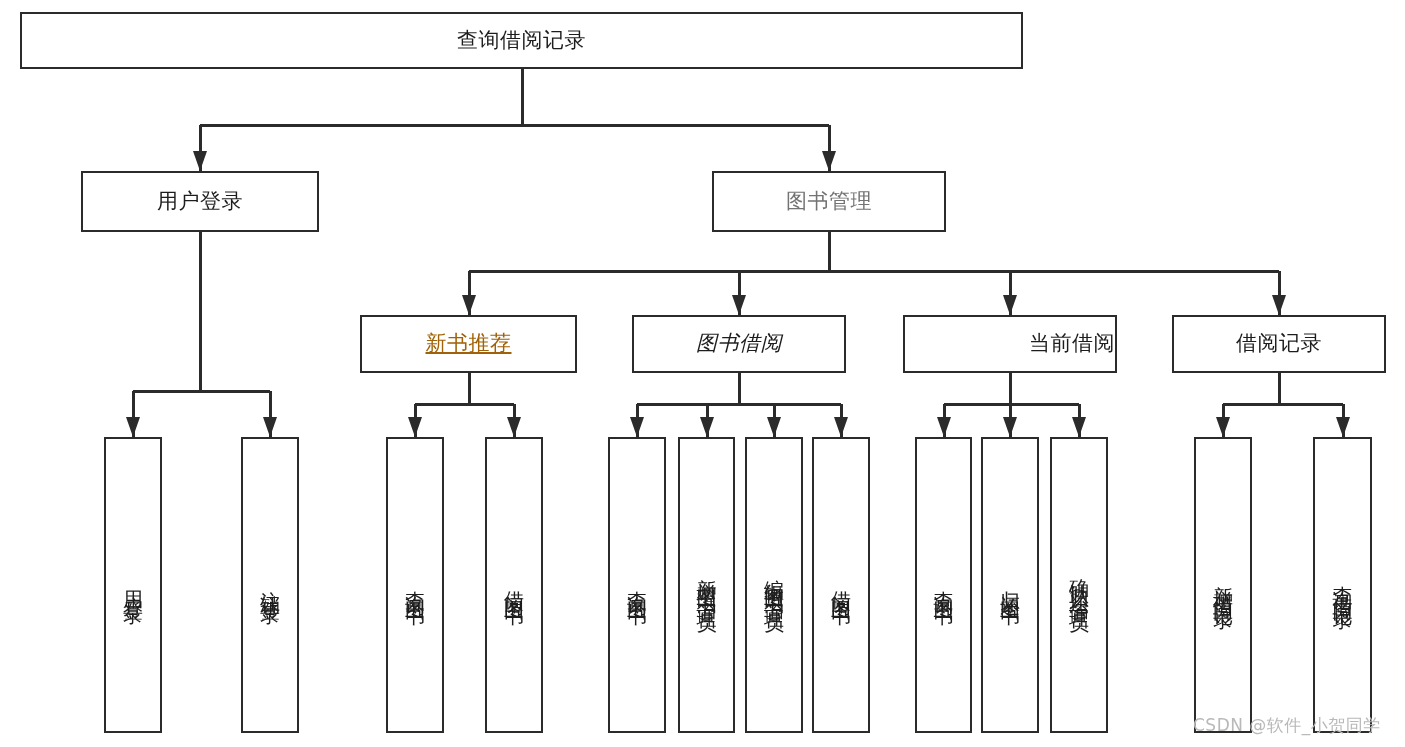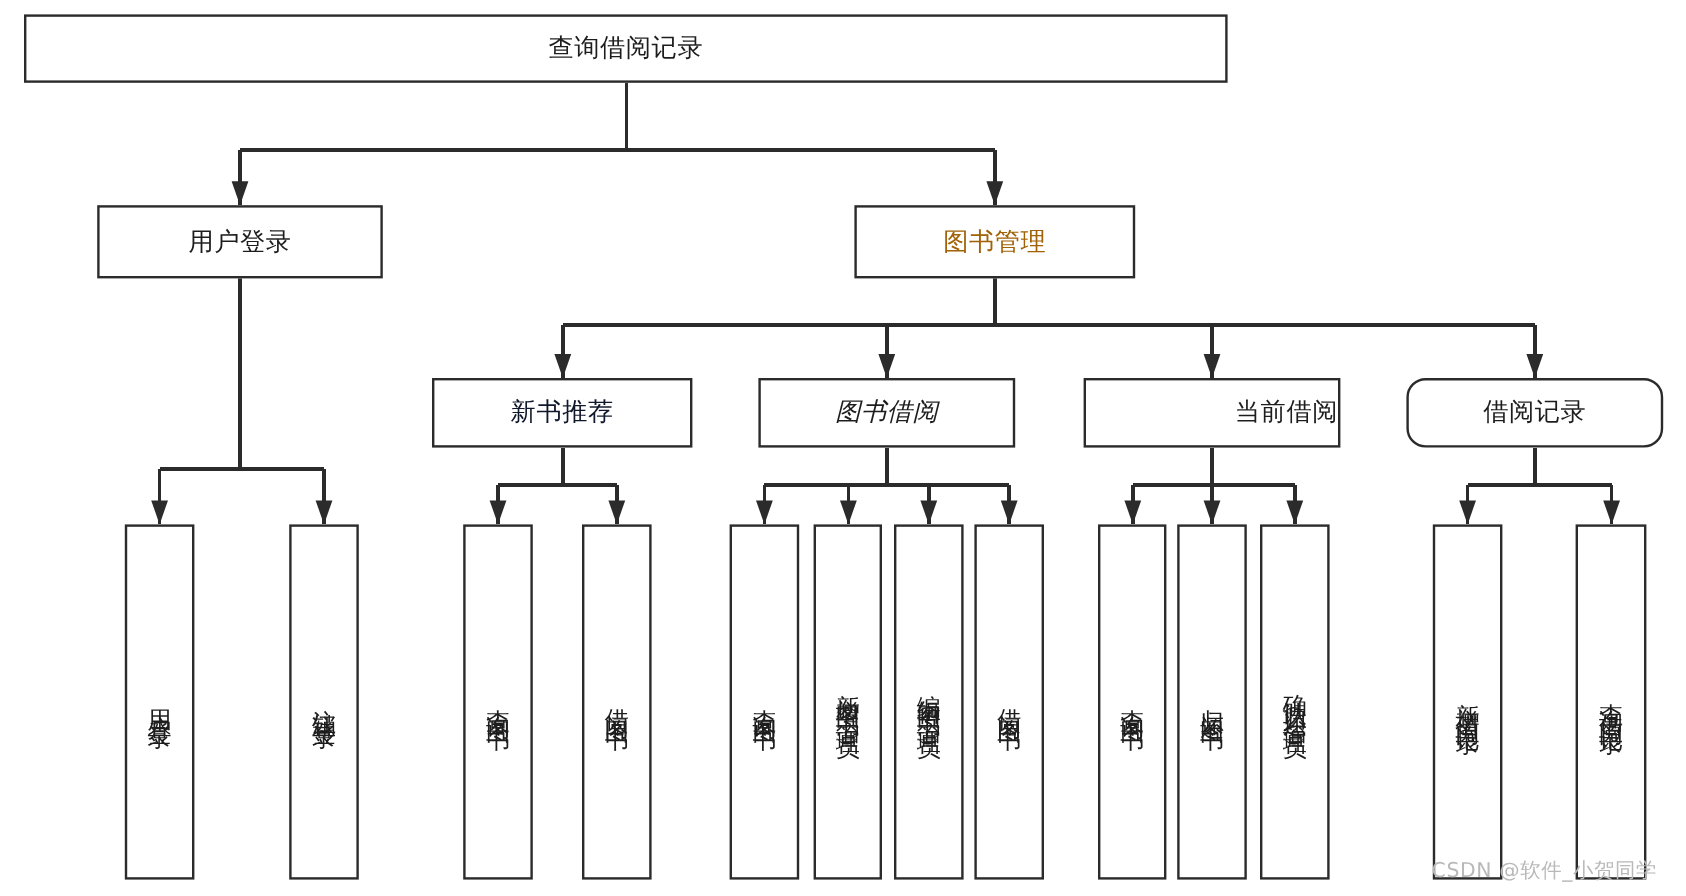--- a/index.html
+++ b/index.html
@@ -123,32 +123,32 @@
       </g>
   </svg>
   <div id="node-layer">
       <div class="node-box" style="left: 20px; top: 12px; width: 1003px; height: 57px; border-color: rgb(43, 43, 43); background: rgb(255, 255, 255);">
         <span class="node-label-h" style="color: rgb(29, 29, 29);">查询借阅记录</span>
       </div>
       <div class="node-box" style="left: 81px; top: 171px; width: 238px; height: 61px; border-color: rgb(43, 43, 43); background: rgb(255, 255, 255);">
         <span class="node-label-h" style="color: rgb(29, 29, 29);">用户登录</span>
       </div>
       <div class="node-box" style="left: 712px; top: 171px; width: 234px; height: 61px; border-color: rgb(43, 43, 43); background: rgb(255, 255, 255);">
-        <span class="node-label-h" style="color: #a16207;">图书管理</span>
+        <span class="node-label-h" style="color: #737373;">图书管理</span>
       </div>
       <div class="node-box" style="left: 360px; top: 315px; width: 217px; height: 58px; border-color: rgb(43, 43, 43); background: rgb(255, 255, 255);">
-        <span class="node-label-h" style="color: #0f172a;">新书推荐</span>
+        <span class="node-label-h" style="color: #a16207; text-decoration: underline;">新书推荐</span>
       </div>
       <div class="node-box" style="left: 632px; top: 315px; width: 214px; height: 58px; border-color: rgb(43, 43, 43); background: rgb(255, 255, 255); font-style: italic;">
         <span class="node-label-h" style="color: rgb(29, 29, 29);">图书借阅</span>
       </div>
       <div class="node-box" style="left: 903px; top: 315px; width: 214px; height: 58px; border-color: rgb(43, 43, 43); background: rgb(255, 255, 255); justify-content: flex-end;">
         <span class="node-label-h" style="color: rgb(29, 29, 29);">当前借阅</span>
       </div>
-      <div class="node-box" style="left: 1172px; top: 315px; width: 214px; height: 58px; border-color: rgb(43, 43, 43); background: rgb(255, 255, 255); border-radius: 16px;">
+      <div class="node-box" style="left: 1172px; top: 315px; width: 214px; height: 58px; border-color: rgb(43, 43, 43); background: rgb(255, 255, 255);">
         <span class="node-label-h" style="color: rgb(29, 29, 29);">借阅记录</span>
       </div>
       <div class="node-box" style="left: 104px; top: 437px; width: 58px; height: 296px; border-color: rgb(43, 43, 43); background: rgb(255, 255, 255);">
         <span class="node-label-v" style="color: rgb(29, 29, 29);">用户登录</span>
       </div>
       <div class="node-box" style="left: 241px; top: 437px; width: 58px; height: 296px; border-color: rgb(43, 43, 43); background: rgb(255, 255, 255);">
         <span class="node-label-v" style="color: rgb(29, 29, 29);">注销登录</span>
       </div>
       <div class="node-box" style="left: 386px; top: 437px; width: 58px; height: 296px; border-color: rgb(43, 43, 43); background: rgb(255, 255, 255);">
         <span class="node-label-v" style="color: rgb(29, 29, 29);">查询图书</span>

